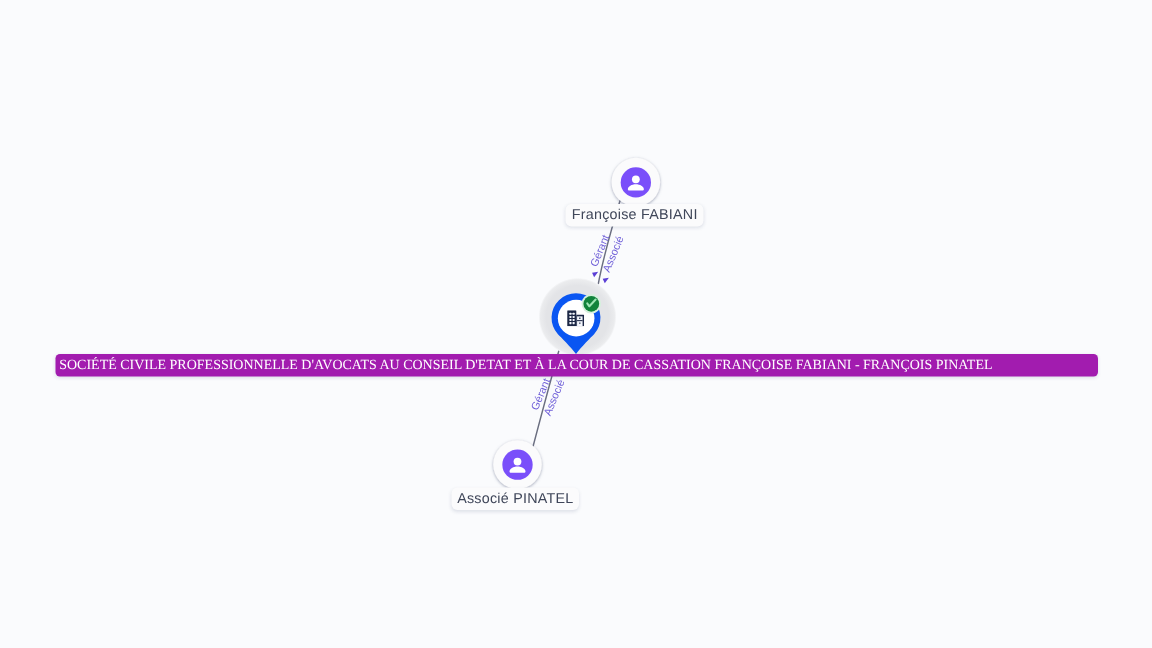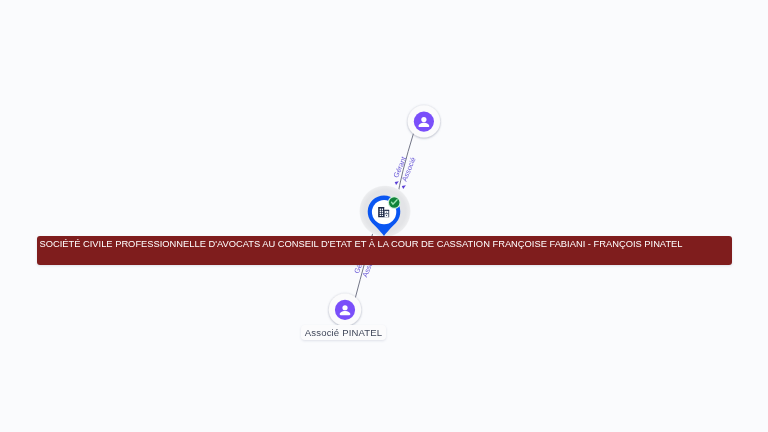--- a/index.html
+++ b/index.html
@@ -17,31 +17,32 @@
     font-size:9.55px;
     letter-spacing:0.16px;
     line-height:15.3px;
     height:15.3px;
     padding:0 4.1px;
     white-space:nowrap;
     box-shadow:0 1px 2.5px rgba(60,70,110,.14);
   }
   .company-banner{
     position:absolute;
-    background:#7f1d1d;
+    background:#a21caf;
     border-radius:3px;
     color:#ffffff;
     font-size:9.33px;
     line-height:17.0px;
-    height:29px;
+    height:15px;
     padding:0 2.6px;
     white-space:nowrap;
     overflow:hidden;
     box-sizing:border-box;
     box-shadow:0 1px 2.5px rgba(60,70,110,.14);
+    font-family:Liberation Serif, serif;
   }
 </style>
 </head>
 <body>
 
 <div id="stage">
 
   <svg class="graph" viewBox="0 0 768 432">
 
     <g>
@@ -123,16 +124,17 @@
       <circle cx="385" cy="211.2" r="26" fill="url(#haloGrad)"></circle>
       <path d="M 384 236 C 380.4 231.2 374 224.8 371.95 222.78 A 16.3 16.3 0 1 1 396.05 222.78 C 394 224.8 387.6 231.2 384 236 Z" fill="#0a56f2"></path>
       <circle cx="384.1" cy="212.1" r="12.2" fill="#ffffff"></circle>
       <use href="#buildingIcon" x="378.1" y="206.9" width="11.3" height="10.6"></use>
       <circle cx="394.2" cy="202.5" r="6.5" fill="#d6f0dd"></circle>
       <circle cx="394.2" cy="202.5" r="5.25" fill="#11833b"></circle>
       <path d="M391.5 202.2 L392.9 204.2 L397.1 199.7" fill="none" stroke="#9ee5b4" stroke-width="1.35" stroke-linecap="round" stroke-linejoin="round"></path>
     </g>
   </svg>
 
+  <div class="node-label" style="left:377.1px;top:136px;">Françoise FABIANI</div>
   <div class="node-label" style="left:300.7px;top:324.9px;">Associé PINATEL</div>
   <div class="company-banner" style="left:36.9px;top:236.2px;width:695.5px;">SOCIÉTÉ CIVILE PROFESSIONNELLE D'AVOCATS AU CONSEIL D'ETAT ET À LA COUR DE CASSATION FRANÇOISE FABIANI - FRANÇOIS PINATEL</div>
 
 </div>
 
 </body></html>

